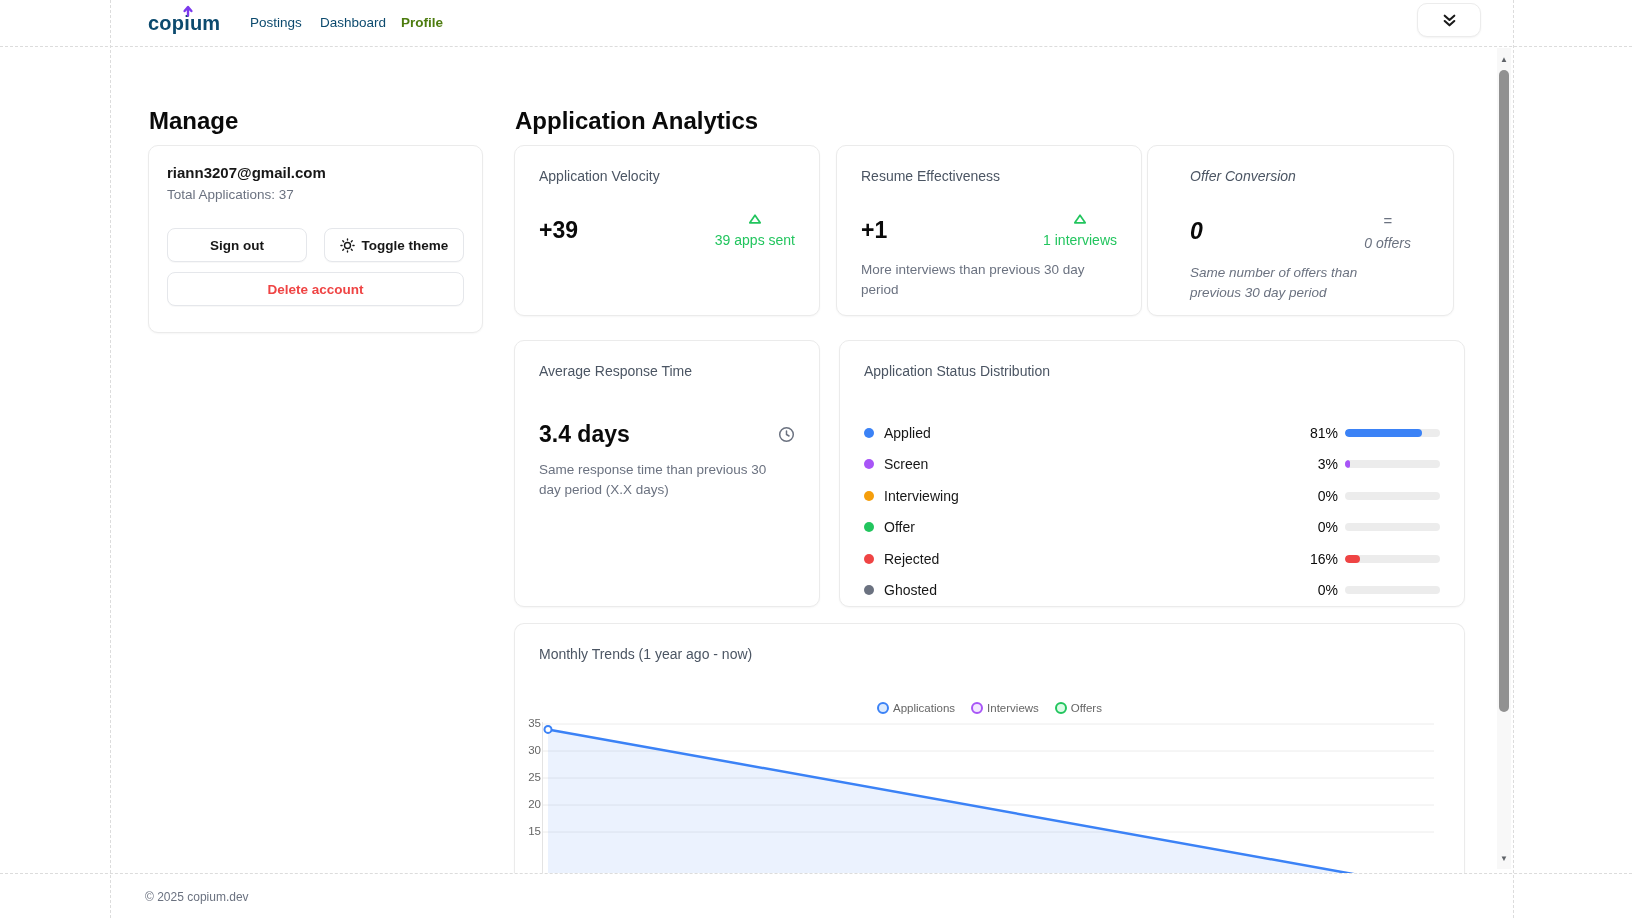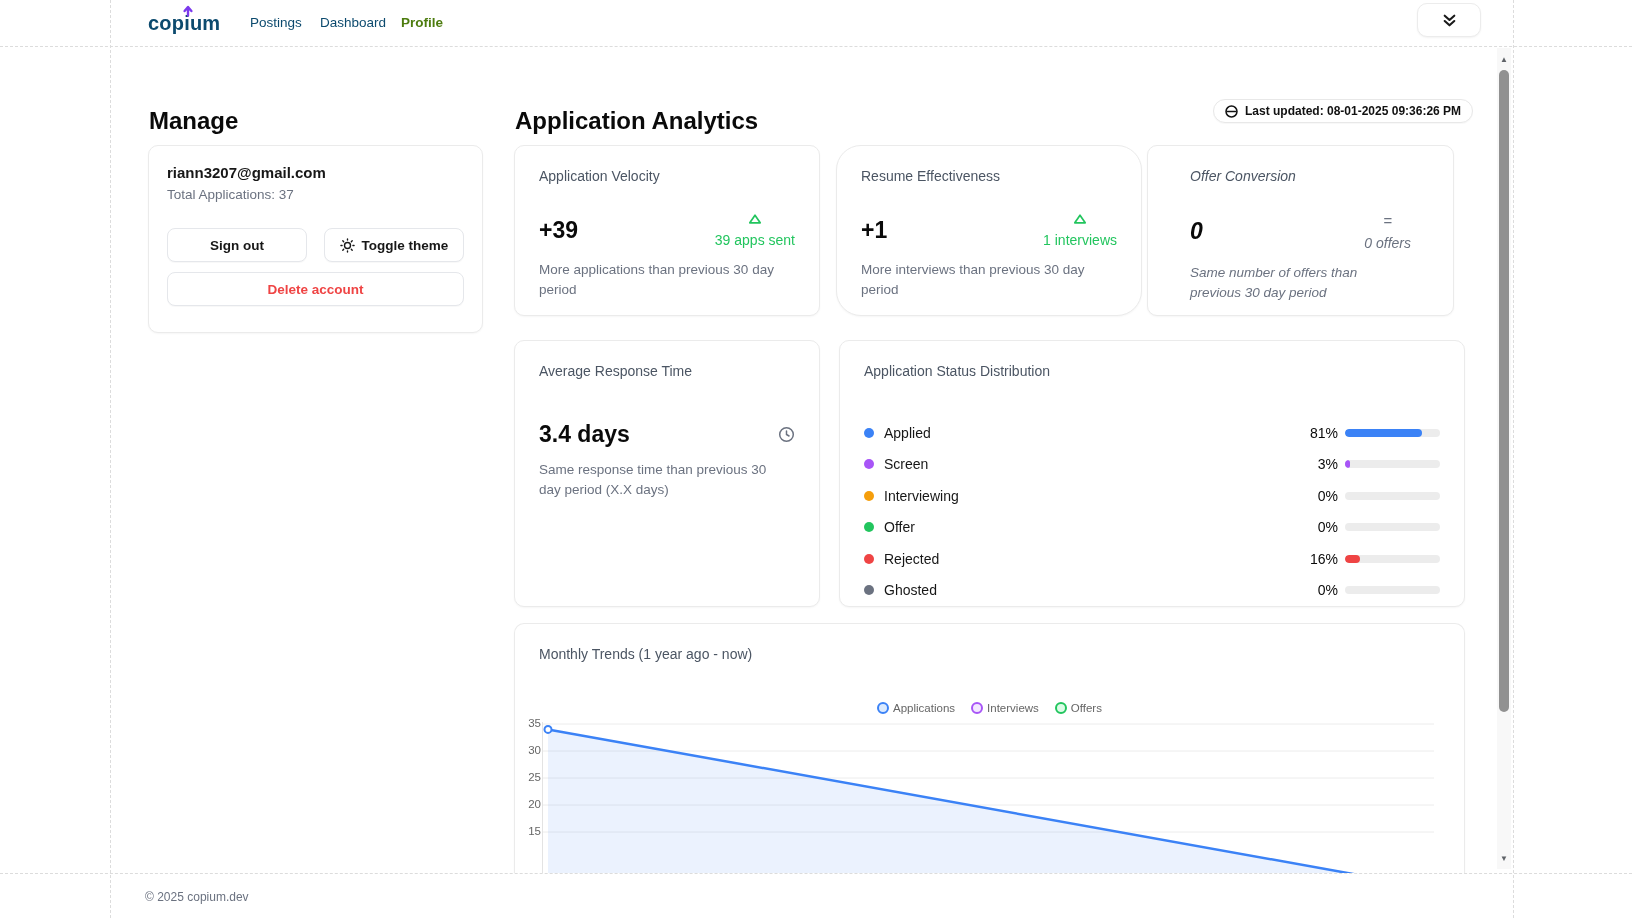--- a/index.html
+++ b/index.html
@@ -126,43 +126,35 @@
           <span>Toggle theme</span>
         </button>
       </div>
       <button class="btn btn-delete">
           <span>Delete account</span>
         </button>
     </div>
 
     <div class="section-heading" style="left:515px; top:61px;">Application Analytics</div>
 
-    <div style="position:absolute; left:1213px; top:53px; height:24px; display:flex; align-items:center; gap:7px; padding:0 11px; border:1px solid #e8e8e8; border-radius:999px; background:#fff; box-shadow:0 1px 1px rgba(0,0,0,.03);">
-      <svg width="13" height="13" viewBox="0 0 13 13">
-          <circle cx="6.5" cy="6.5" r="5.5" fill="none" stroke="#111" stroke-width="1.5"></circle>
-          <line x1="1.4" y1="6.5" x2="11.6" y2="6.5" stroke="#111" stroke-width="1.5"></line>
-        </svg>
-      <span style="font-size:12px; font-weight:700; color:#111;">Last updated: 08-01-2025 09:36:26 PM</span>
-    </div>
 
     <div class="card" style="left:514px; top:99px; width:306px; height:171px; padding:22px 24px;">
       <div class="stat-title">Application Velocity</div>
       <div class="stat-value-row">
         <div class="stat-value">+39</div>
         <div class="stat-trend trend-green">
           <svg width="14" height="14" viewBox="0 0 14 14">
               <path d="M7 3.2 L12.2 10.8 H1.8 Z" fill="none" stroke="#22c55e" stroke-width="1.7" stroke-linejoin="round"></path>
             </svg>
           <span>39 apps sent</span>
         </div>
       </div>
-      <div class="stat-desc">More applications than previous 30 day period</div>
-    </div>
-
-    <div class="card" style="left:836px; top:99px; width:306px; height:171px; padding:22px 24px;border-radius:25px;">
+    </div>
+
+    <div class="card" style="left:836px; top:99px; width:306px; height:171px; padding:22px 24px;">
       <div class="stat-title">Resume Effectiveness</div>
       <div class="stat-value-row">
         <div class="stat-value">+1</div>
         <div class="stat-trend trend-green">
           <svg width="14" height="14" viewBox="0 0 14 14">
               <path d="M7 3.2 L12.2 10.8 H1.8 Z" fill="none" stroke="#22c55e" stroke-width="1.7" stroke-linejoin="round"></path>
             </svg>
           <span>1 interviews</span>
         </div>
       </div>

